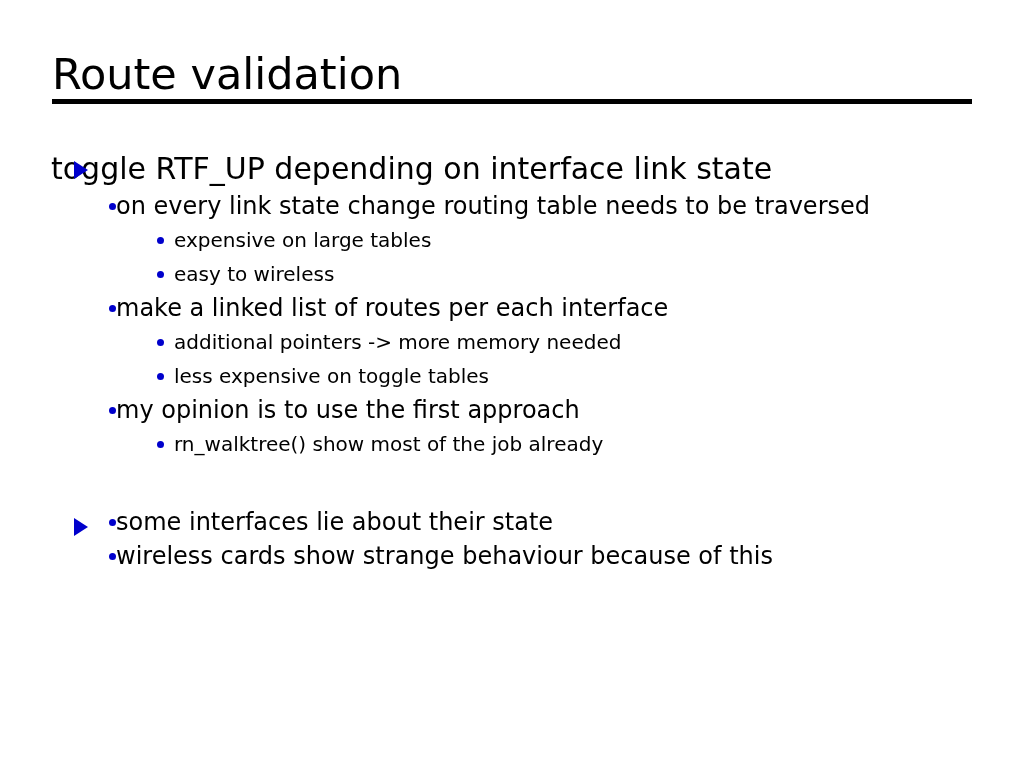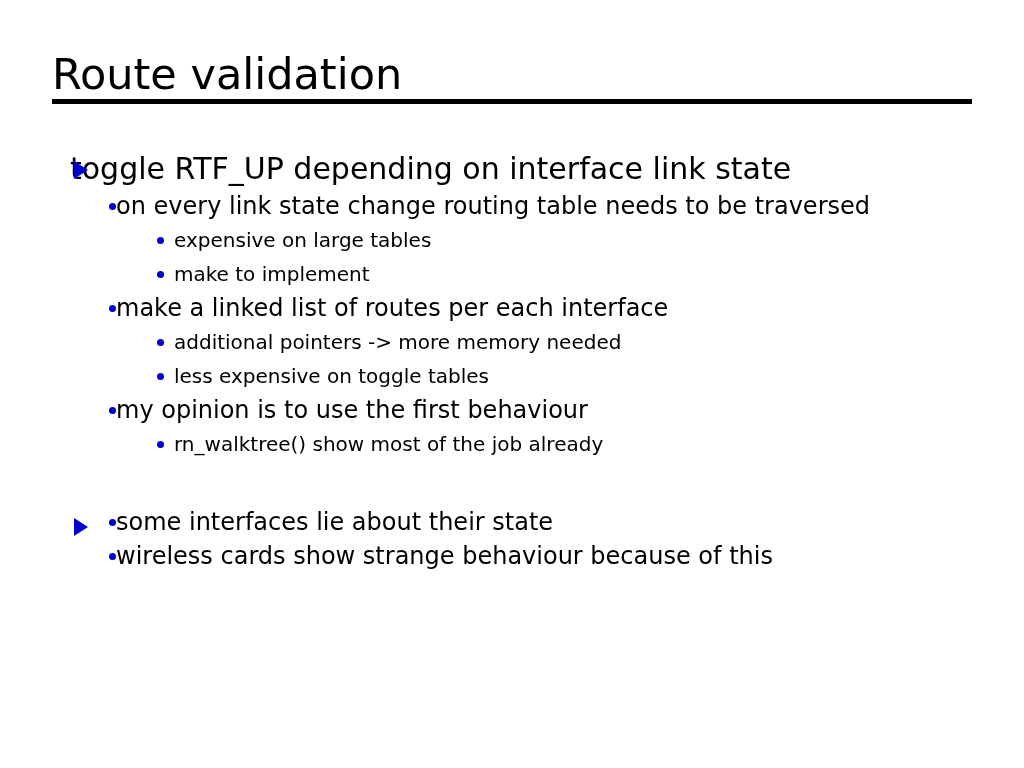--- a/index.html
+++ b/index.html
@@ -56,21 +56,21 @@
   .group {
     display: block;
   }
   .group + .group {
     margin-top: 44px;
   }
 
   
   .l1 {
     position: relative;
-    padding-left: 70px;
+    padding-left: 51px;
     font-size: 30px;
     line-height: 41px;
     white-space: nowrap;
   }
   .l1 .bullet-tri {
     position: absolute;
     left: 74px;
     top: 13px;
     width: 0;
     height: 0;
@@ -143,41 +143,41 @@
         <span class="txt">on every link state change routing table needs to be traversed</span>
       </div>
 
       <div class="l3">
         <span class="bullet-dot"></span>
         <span class="txt">expensive on large tables</span>
       </div>
 
       <div class="l3">
         <span class="bullet-dot"></span>
-        <span class="txt">make to implement</span>
+        <span class="txt">easy to wireless</span>
       </div>
 
       <div class="l2">
         <span class="bullet-dot"></span>
         <span class="txt">make a linked list of routes per each interface</span>
       </div>
 
       <div class="l3">
         <span class="bullet-dot"></span>
         <span class="txt">additional pointers -&gt; more memory needed</span>
       </div>
 
       <div class="l3">
         <span class="bullet-dot"></span>
         <span class="txt">less expensive on toggle tables</span>
       </div>
 
       <div class="l2">
         <span class="bullet-dot"></span>
-        <span class="txt">my opinion is to use the first behaviour</span>
+        <span class="txt">my opinion is to use the first approach</span>
       </div>
 
       <div class="l3">
         <span class="bullet-dot"></span>
         <span class="txt">rn_walktree() show most of the job already</span>
       </div>
 
     </div>
 
     <div class="group">

